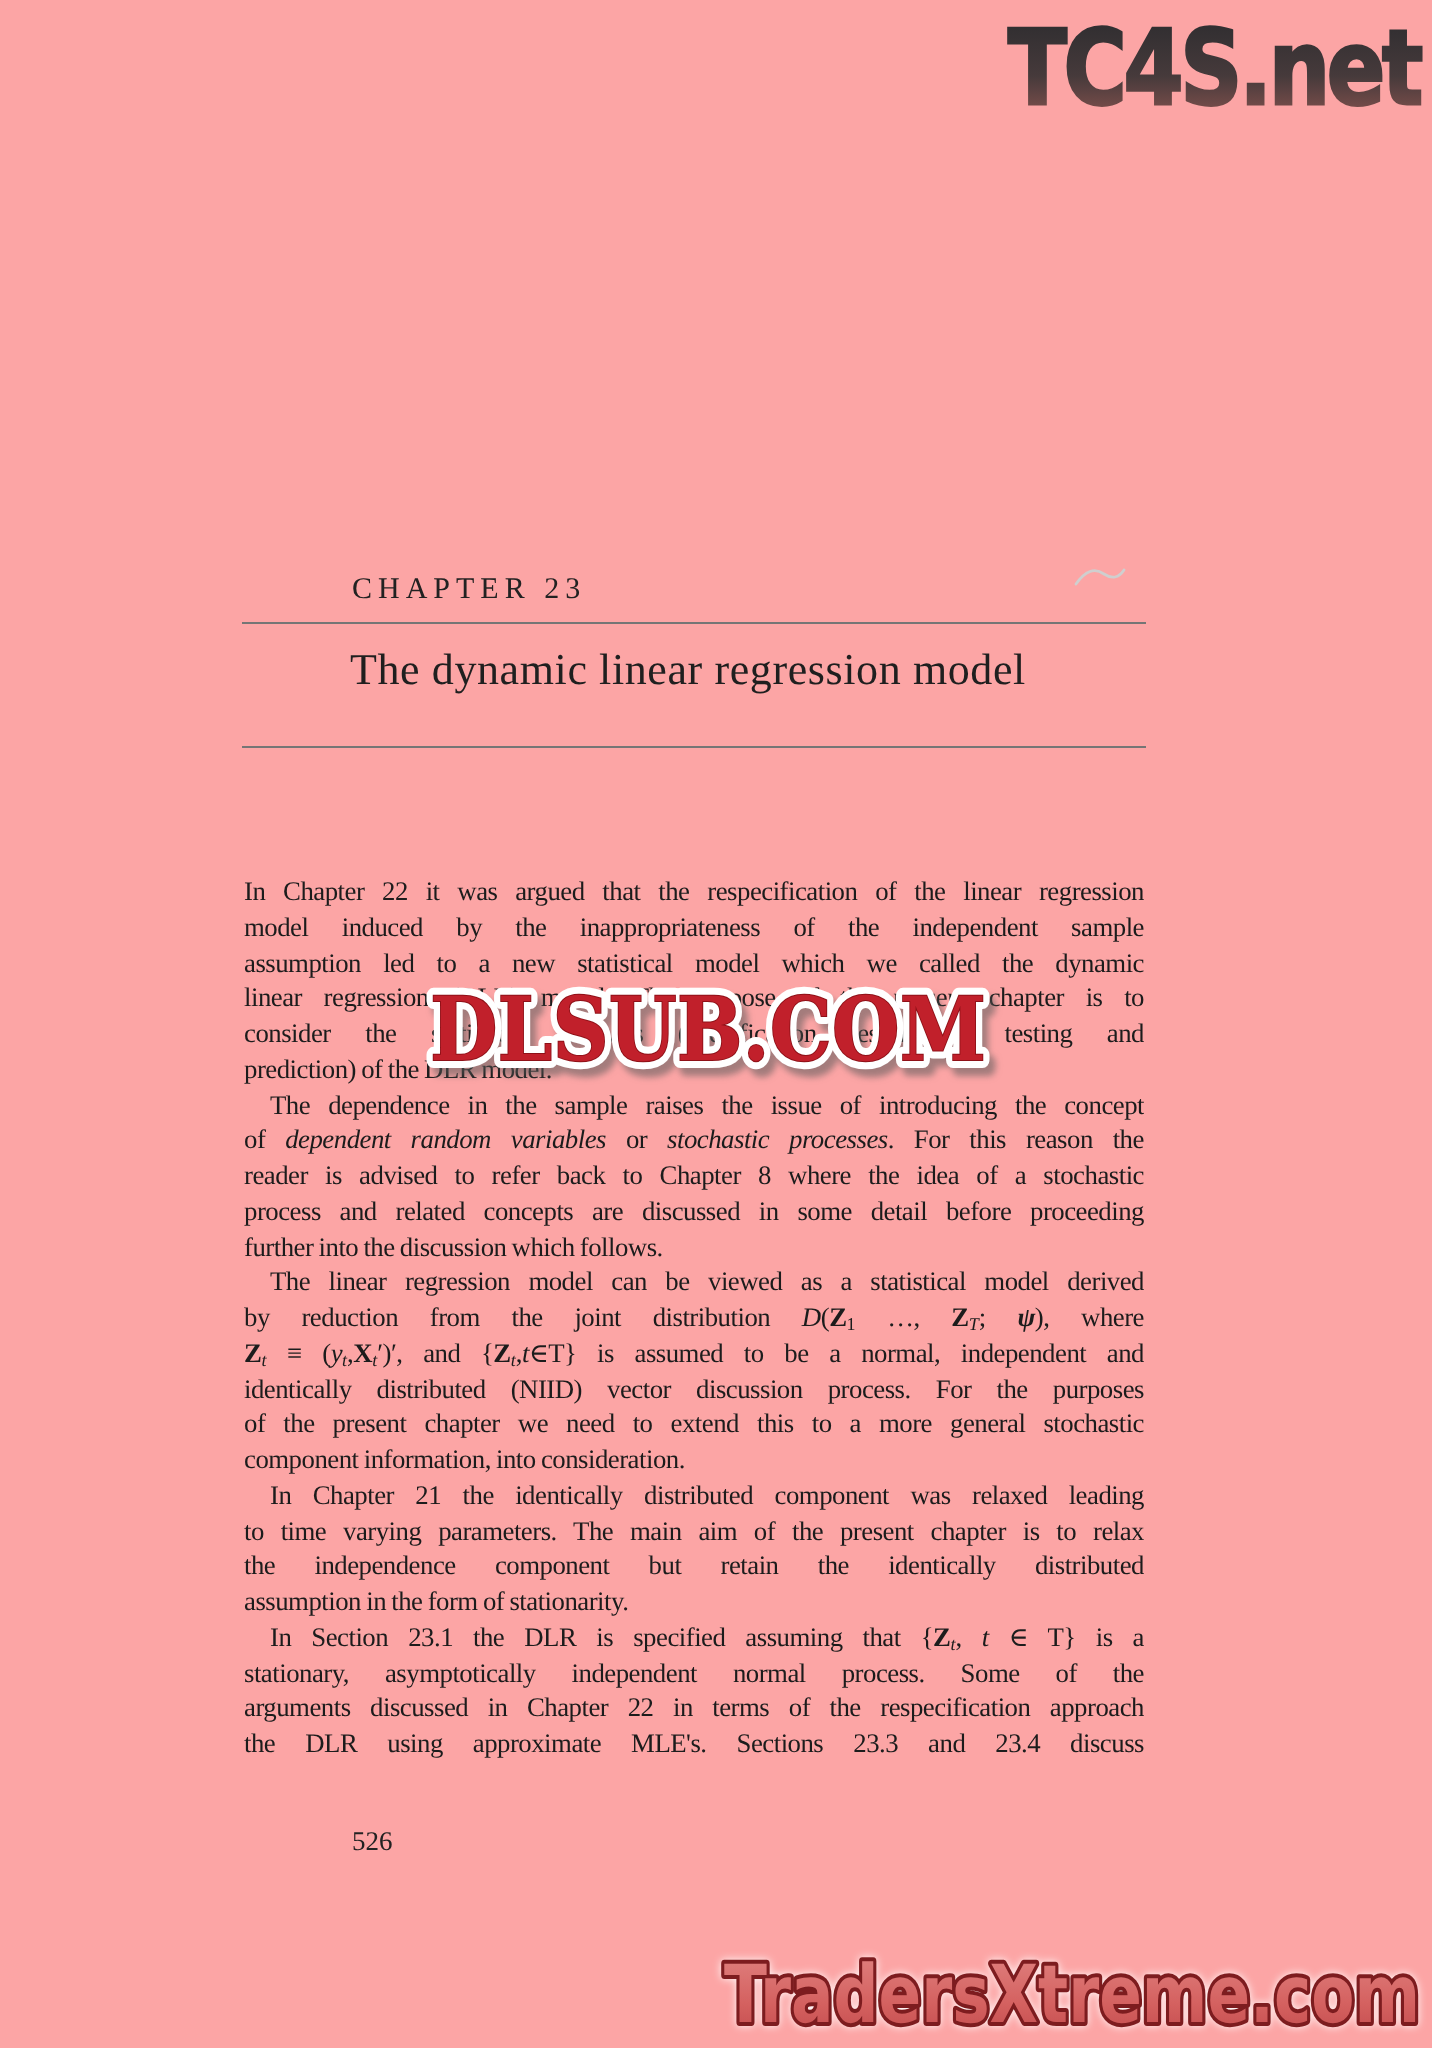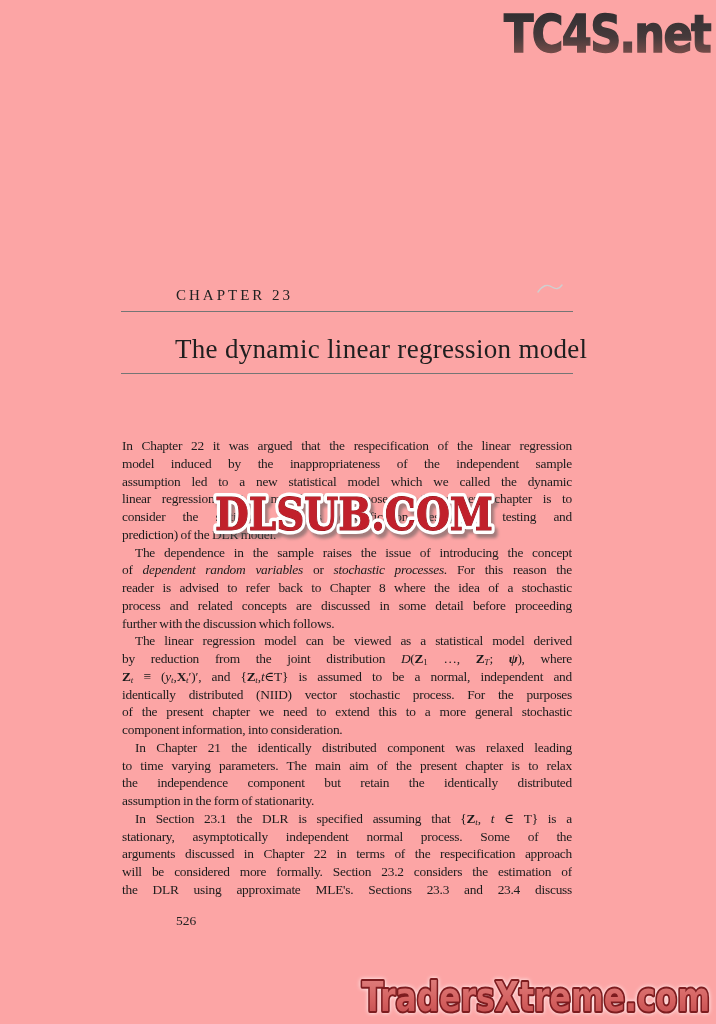--- a/index.html
+++ b/index.html
@@ -9,21 +9,21 @@
   }
   
   .chapter-label{
     position:absolute;left:176px;top:287px;font-size:15px;letter-spacing:3px;
     color:#222;white-space:nowrap;
   }
   .rule{position:absolute;left:121px;width:452px;height:0;border-top:1.2px solid #757575;}
   .rule-1{top:311px;}
   .rule-2{top:373px;}
   .chapter-title{
-    position:absolute;left:175px;top:334px;font-size:27px;letter-spacing:.3px;
+    position:absolute;left:175px;top:322px;font-size:22px;letter-spacing:.3px;
     color:#1f1f1f;white-space:nowrap;
   }
   
   .body-text{
     position:absolute;left:122px;top:437px;width:450px;
     font-size:13.4px;line-height:17.75px;letter-spacing:-.25px;word-spacing:-.5px;
     color:#1c1c1c;
   }
   .para{margin:0;}
   .tline{
@@ -77,41 +77,40 @@
         <div class="tline"><span>assumption led to a new statistical model which we called the dynamic</span></div>
         <div class="tline"><span>linear regression (DLR) model. The purpose of the present chapter is to</span></div>
         <div class="tline"><span>consider the statistical analysis (specification, estimation, testing and</span></div>
         <div class="tline end"><span>prediction) of the DLR model.</span></div>
       </div>
       <div class="para">
         <div class="tline ind"><span>The dependence in the sample raises the issue of introducing the concept</span></div>
         <div class="tline"><span>of </span><span class="i">dependent random variables</span><span> or </span><span class="i">stochastic processes</span><span>. For this reason the</span></div>
         <div class="tline"><span>reader is advised to refer back to Chapter 8 where the idea of a stochastic</span></div>
         <div class="tline"><span>process and related concepts are discussed in some detail before proceeding</span></div>
-        <div class="tline end"><span>further with the discussion which follows.</span></div>
+        <div class="tline end"><span>further into the discussion which follows.</span></div>
       </div>
       <div class="para">
         <div class="tline ind"><span>The linear regression model can be viewed as a statistical model derived</span></div>
         <div class="tline"><span>by reduction from the joint distribution </span><span class="i">D</span><span>(</span><span class="b">Z</span><sub>1</sub><span> …, </span><span class="b">Z</span><sub class="i">T</sub><span>; </span><span class="bi">ψ</span><span>), where</span></div>
         <div class="tline"><span class="b">Z</span><sub class="i">t</sub><span> ≡ (</span><span class="i">y</span><sub class="i">t</sub><span>,</span><span class="b">X</span><sub class="i">t</sub><span>′)′, and {</span><span class="b">Z</span><sub class="i">t</sub><span>,</span><span class="i">t</span><span>∈T} is assumed to be a normal, independent and</span></div>
-        <div class="tline"><span>identically distributed (NIID) vector stochastic process. For the purposes</span></div>
+        <div class="tline"><span>identically distributed (NIID) vector discussion process. For the purposes</span></div>
         <div class="tline"><span>of the present chapter we need to extend this to a more general stochastic</span></div>
         <div class="tline end"><span>component information, into consideration.</span></div>
       </div>
       <div class="para">
         <div class="tline ind"><span>In Chapter 21 the identically distributed component was relaxed leading</span></div>
         <div class="tline"><span>to time varying parameters. The main aim of the present chapter is to relax</span></div>
         <div class="tline"><span>the independence component but retain the identically distributed</span></div>
         <div class="tline end"><span>assumption in the form of stationarity.</span></div>
       </div>
       <div class="para">
         <div class="tline ind"><span>In Section 23.1 the DLR is specified assuming that {</span><span class="b">Z</span><sub class="i">t</sub><span>, </span><span class="i">t</span><span> ∈ T} is a</span></div>
         <div class="tline"><span>stationary, asymptotically independent normal process. Some of the</span></div>
         <div class="tline"><span>arguments discussed in Chapter 22 in terms of the respecification approach</span></div>
-        <div class="tline"><span>will be considered more formally. Section 23.2 considers the estimation of</span></div>
         <div class="tline"><span>the DLR using approximate MLE's. Sections 23.3 and 23.4 discuss</span></div>
       </div>
     </div>
 
   <div class="page-number">526</div>
 
   <svg class="wm-mid" width="300" height="62" viewBox="0 0 300 62">
     <text class="shadowed" x="10" y="46" font-family="DejaVu Serif, serif" font-weight="bold" font-size="44" textLength="278" lengthAdjust="spacingAndGlyphs" fill="none" stroke="#ffffff" stroke-width="8" stroke-linejoin="round">DLSUB.COM</text>
     <text x="10" y="46" font-family="DejaVu Serif, serif" font-weight="bold" font-size="44" textLength="278" lengthAdjust="spacingAndGlyphs" fill="#c1202b" stroke="#8f1118" stroke-width="1" paint-order="stroke">DLSUB.COM</text>
   </svg>

